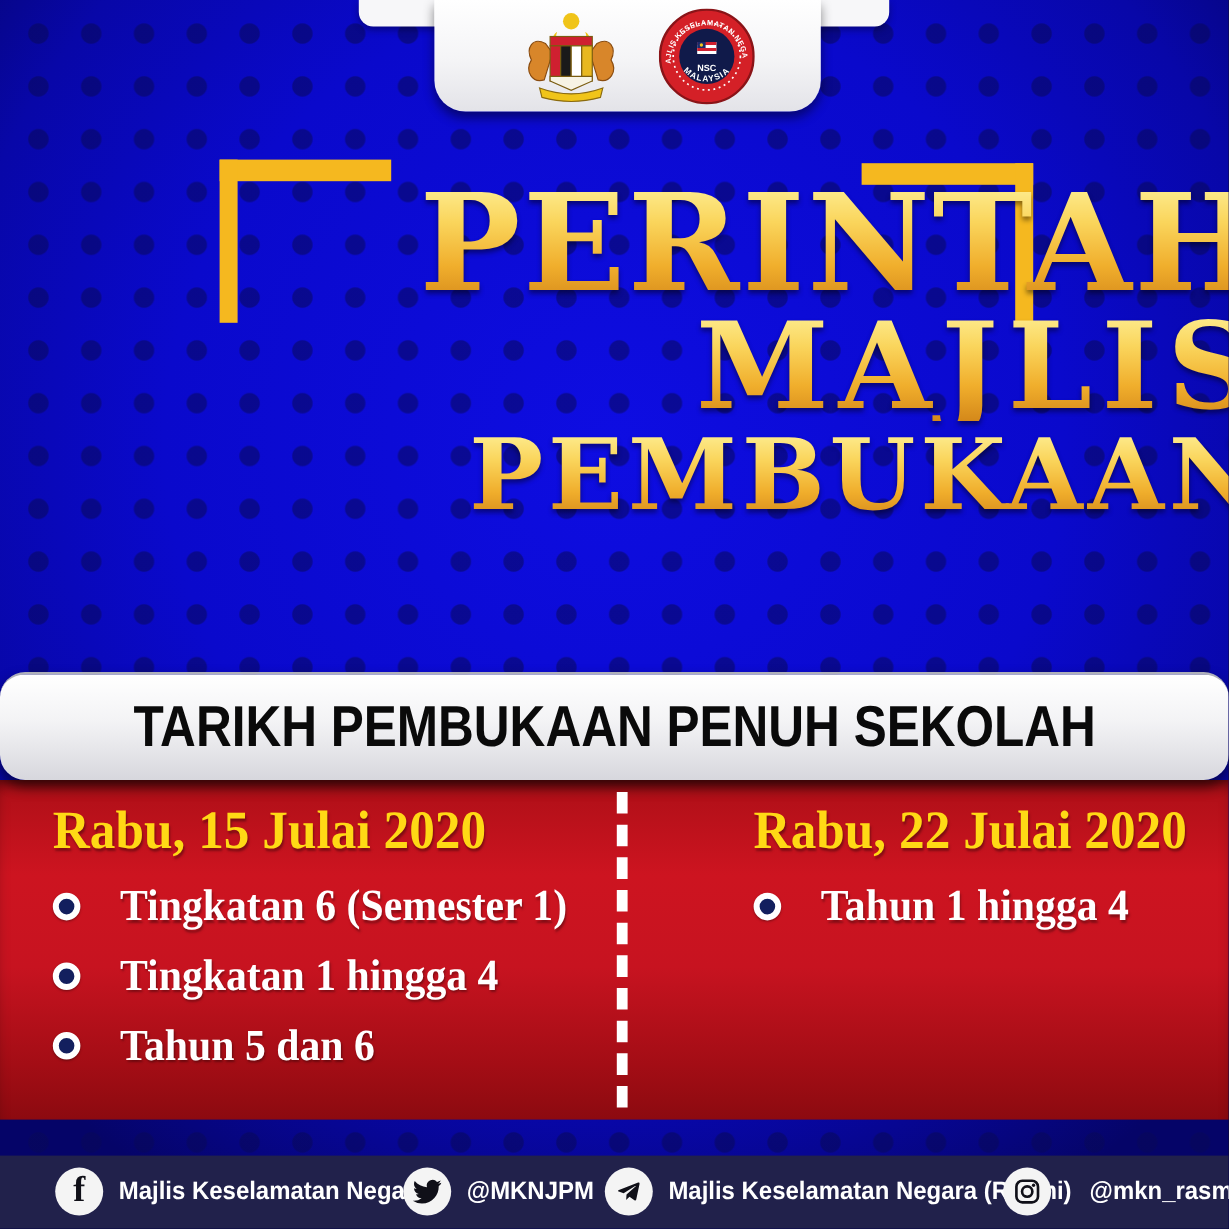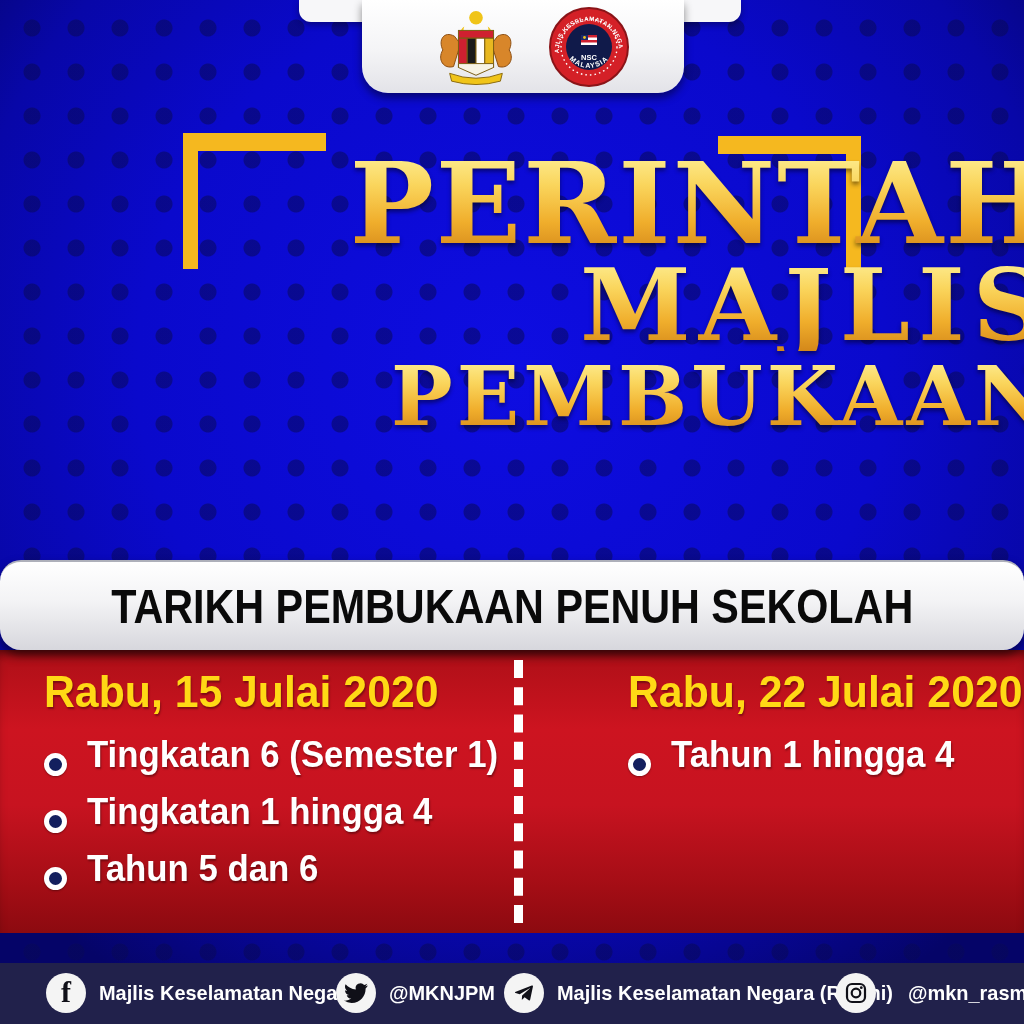--- a/index.html
+++ b/index.html
@@ -42,27 +42,27 @@
     display:flex;align-items:center;justify-content:center;border-radius:21px;}
   .banner-text{font-size:48px;font-weight:700;color:#0a0a0a;white-space:nowrap;
     transform:scaleX(.86);letter-spacing:0;}
 
   
   .red{position:absolute;left:0;top:650px;width:100%;height:283px;z-index:1;
     background:linear-gradient(180deg,#ad0f17 0%,#cd1420 28%,#c71320 55%,#a30d15 84%,#8c0a10 100%);
     box-shadow:inset 0 9px 12px -6px rgba(0,0,0,.55);}
   .divider{position:absolute;left:514px;top:660px;height:263px;width:0;z-index:2;
     border-left:9px dashed #ffffff;}
-  .col{position:absolute;top:666px;z-index:2;}
+  .col{position:absolute;top:666px;z-index:2;font-family:Liberation Serif, serif;}
   .col.left{left:44px;width:450px;}
   .col.right{left:590px;width:430px;margin-left:38px;}
   .date{font-size:45px;font-weight:700;color:#ffd915;white-space:nowrap;
     transform:scaleX(.95);transform-origin:left center;text-shadow:1px 2px 2px rgba(0,0,0,.35);}
   .items{margin-top:16px;display:flex;flex-direction:column;gap:15px;}
-  .item{display:flex;align-items:flex-end;gap:20px;}
+  .item{display:flex;align-items:center;gap:33px;}
   .bullet{flex:0 0 auto;width:13px;height:13px;border-radius:50%;
     background:#131f5e;border:5px solid #ffffff;box-shadow:0 1px 2px rgba(0,0,0,.35);}
   .item-text{font-size:37px;font-weight:700;color:#ffffff;white-space:nowrap;
     transform:scaleX(.94);transform-origin:left center;text-shadow:1px 2px 2px rgba(0,0,0,.35);}
 
   
   .footer{position:absolute;left:0;top:963px;width:100%;height:61px;background:#21214b;z-index:3;}
   .social{position:absolute;top:10px;display:flex;align-items:center;gap:13px;}
   .s-fb{left:46px;} .s-tw{left:336px;} .s-tg{left:504px;} .s-ig{left:836px;gap:32px;}
   .circle{width:40px;height:40px;border-radius:50%;background:#f4f4f4;

